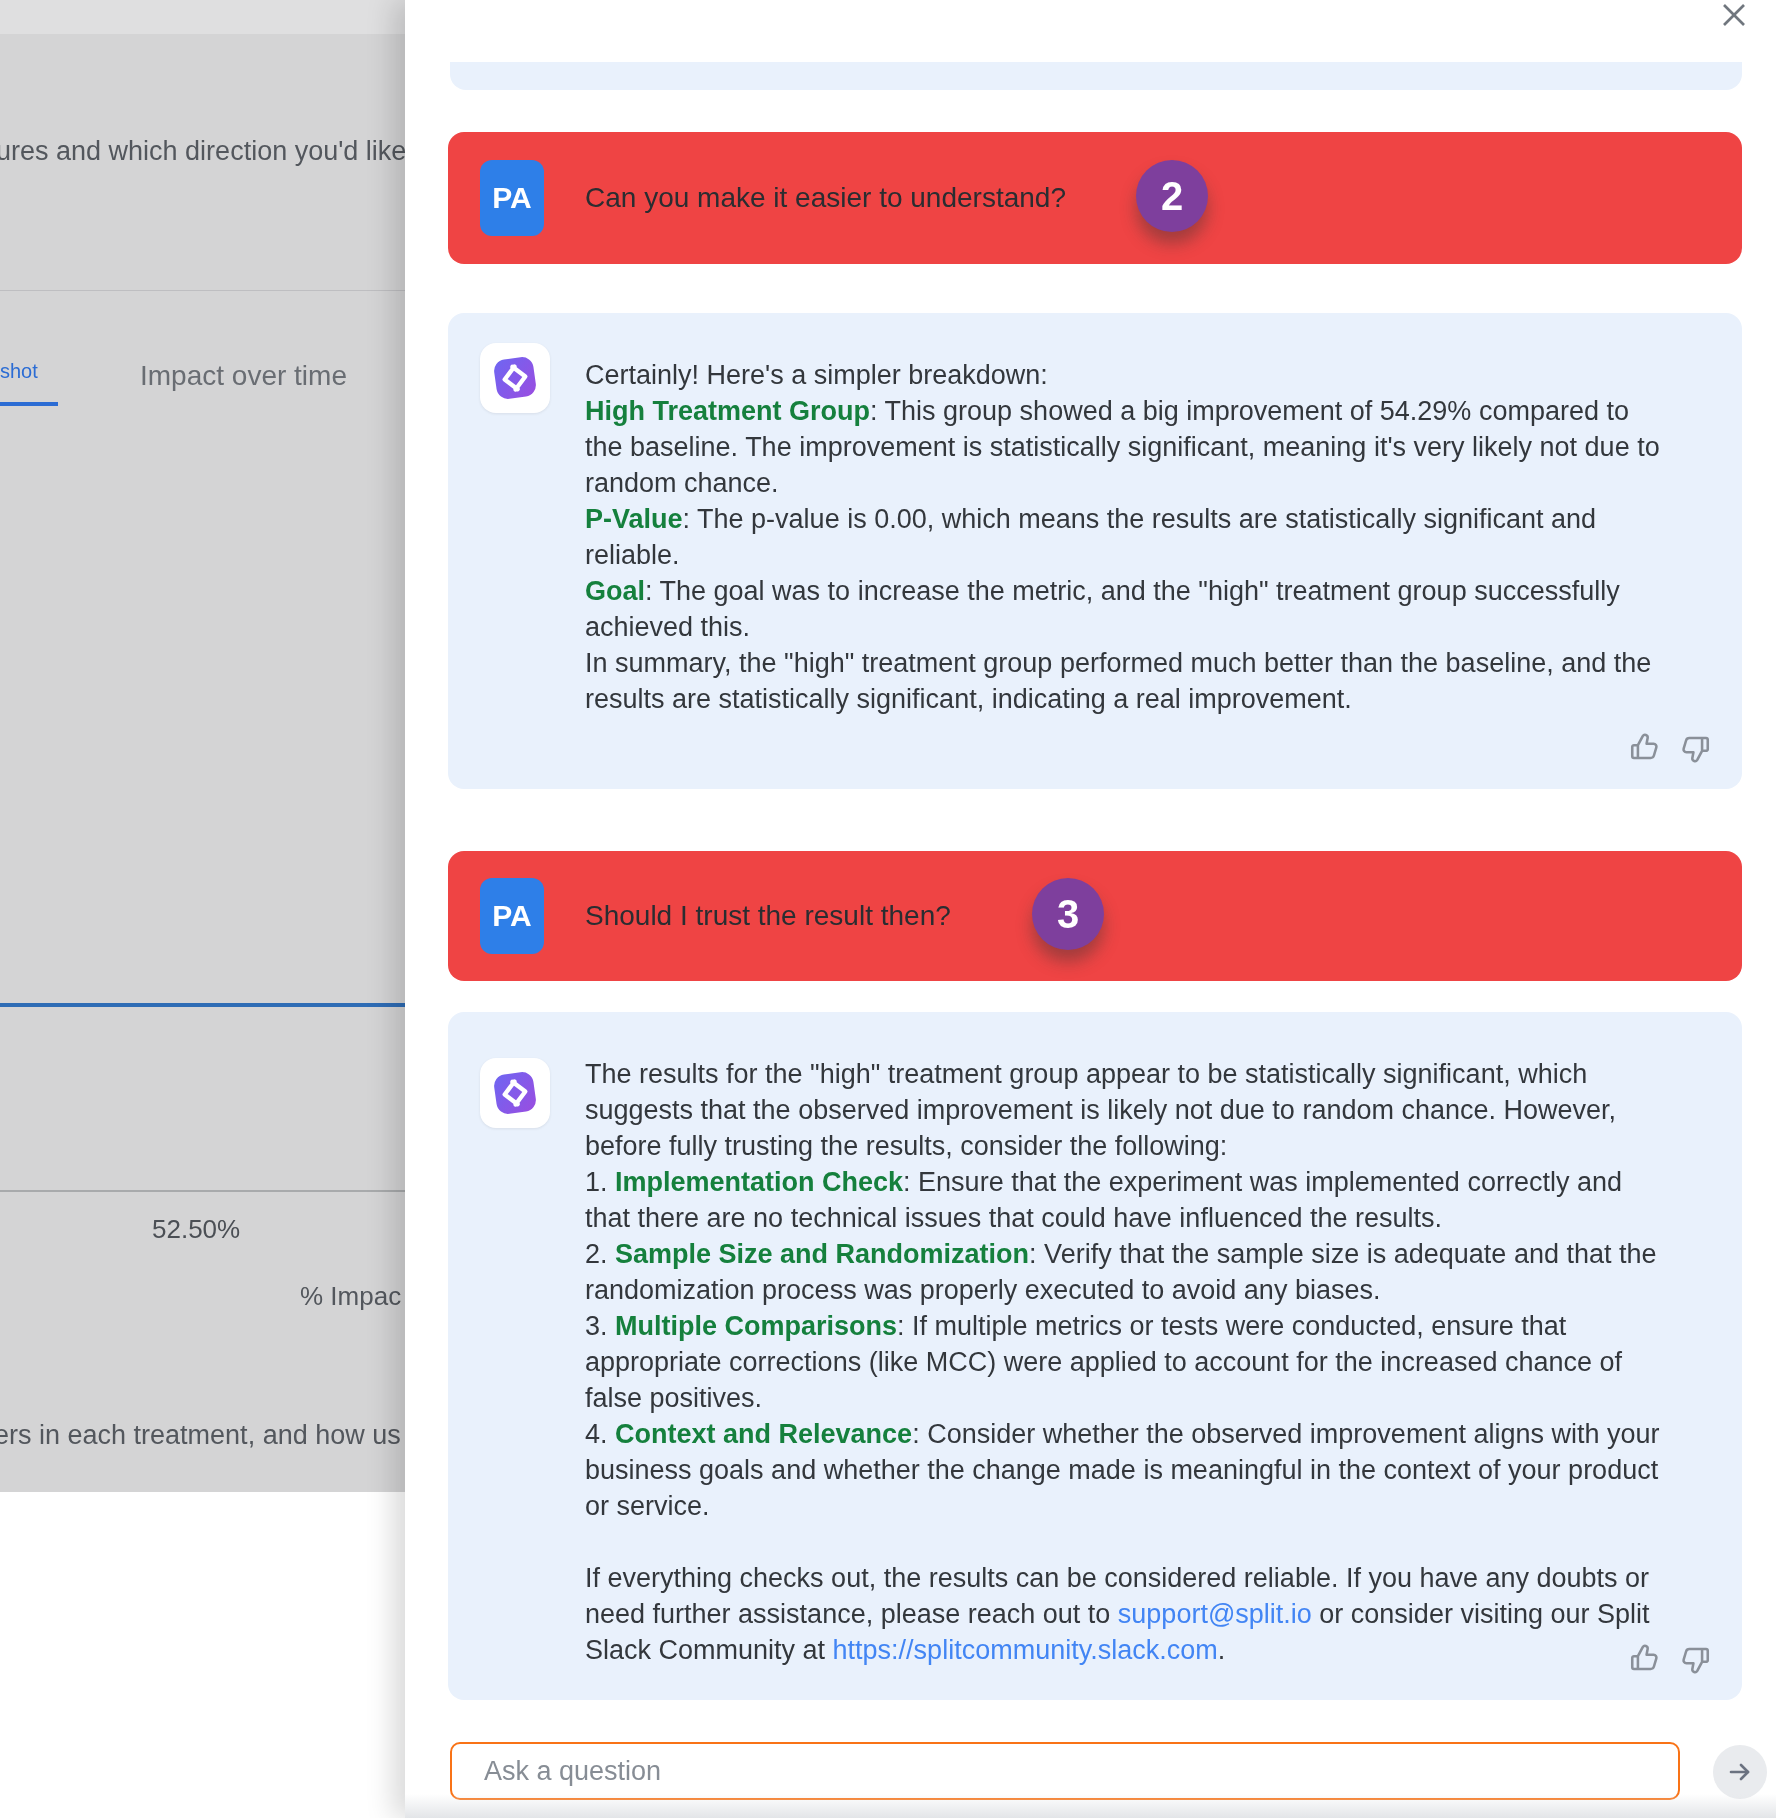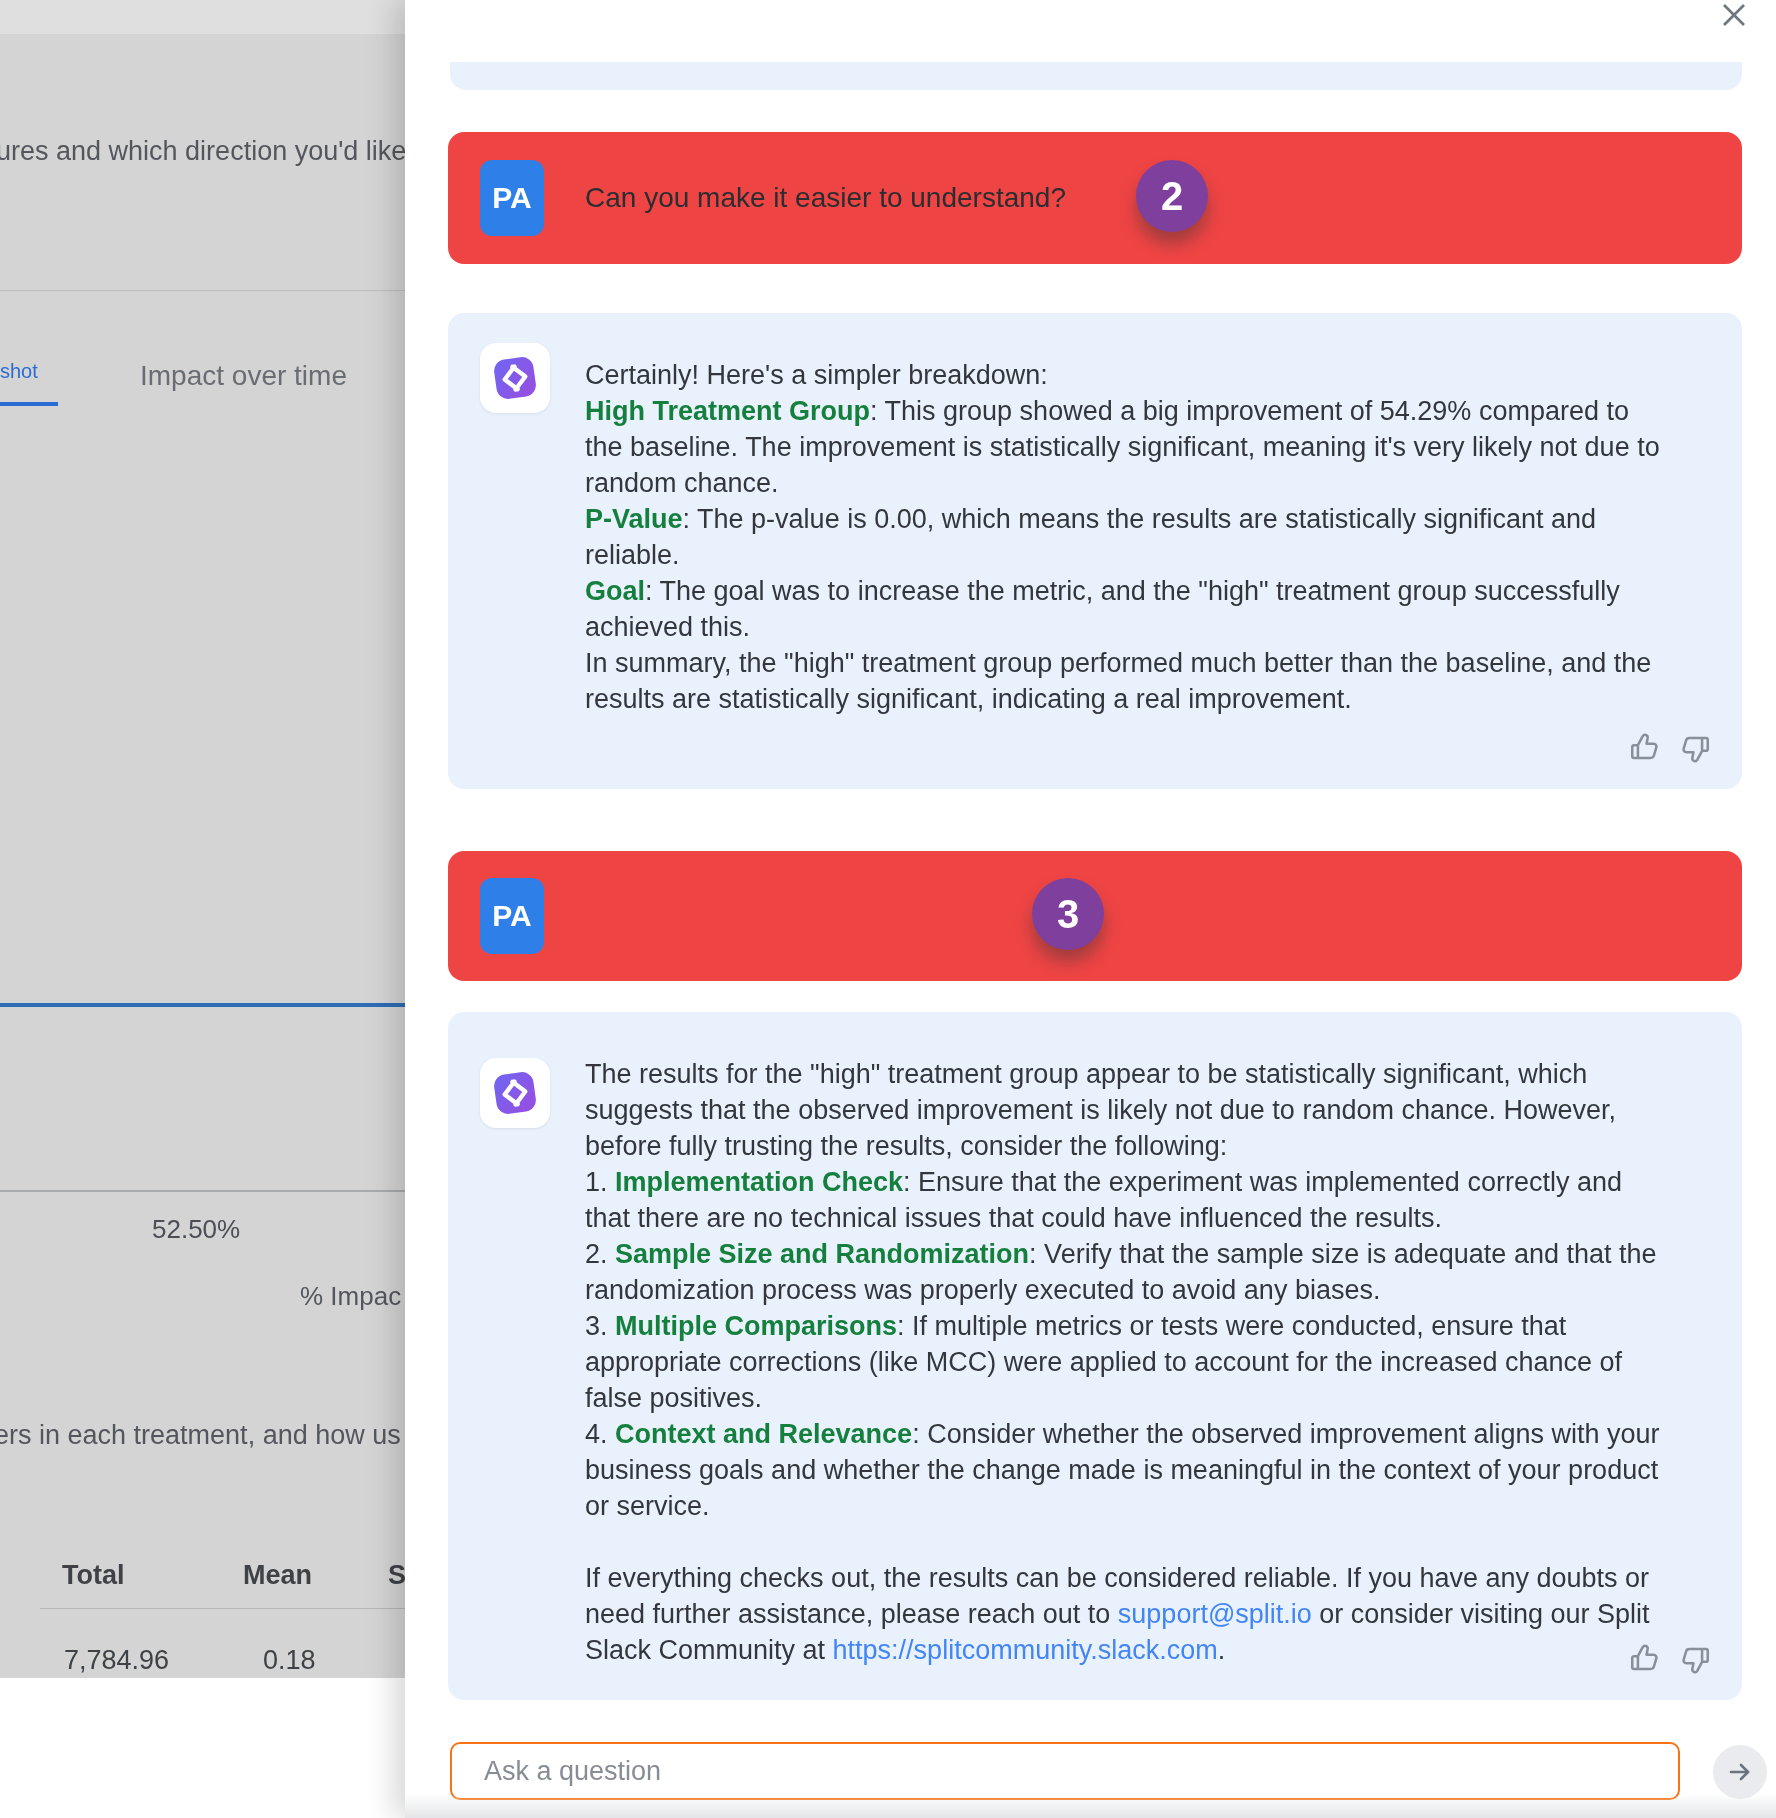--- a/index.html
+++ b/index.html
@@ -1,20 +1,20 @@
 <!DOCTYPE html>
 <html><head>
 <meta charset="utf-8">
 <style>
   html,body{margin:0;padding:0;background:#fff;}
   body{width:1776px;height:1818px;position:relative;overflow:hidden;
        font-family:"Liberation Sans","DejaVu Sans",sans-serif;color:#2a2d31;}
 
   
-  .backdrop{position:absolute;left:0;top:0;width:405px;height:1678px;
+  .backdrop{position:absolute;left:0;top:0;width:405px;height:1492px;
             background:#d4d4d5;overflow:hidden;z-index:1;}
   .backdrop .topband{position:absolute;left:0;top:0;width:405px;height:34px;background:#dfdfe0;}
   .bd-text{position:absolute;white-space:nowrap;color:#53575d;}
   .bd-sentence-top{left:-4px;top:136px;font-size:27px;}
   .bd-divider{position:absolute;left:0;top:290px;width:405px;height:1px;background:#bebec1;}
   .bd-tab-active{left:0;top:360px;font-size:20px;color:#2b6cd4;}
   .bd-tab-underline{position:absolute;left:0;top:402px;width:58px;height:4px;background:#2b6cd4;}
   .bd-tab2{left:140px;top:360px;font-size:28px;color:#696d73;}
   .bd-blueline{position:absolute;left:0;top:1003px;width:405px;height:4px;background:#2e6cb5;}
   .bd-grayline{position:absolute;left:0;top:1190px;width:405px;height:2px;background:#a8aaac;}
@@ -162,20 +162,21 @@
       <div class="thumb down">
         <svg viewBox="0 0 24 24">
             <path d="M7 10v9H4.2a1.2 1.2 0 0 1-1.2-1.2v-6.6A1.2 1.2 0 0 1 4.2 10H7zm0 0l3.4-6.4a1.9 1.9 0 0 1 3.5 1.2L13.1 9h5a2 2 0 0 1 1.9 2.6l-1.7 5.7A2.4 2.4 0 0 1 16 19H7"></path>
           </svg>
       </div>
     </div>
   </div>
 
   <div class="bubble user" style="top:851px;height:130px;">
     <div class="avatar-user" style="top:27px;">PA</div>
+    <div class="user-text">Should I trust the result then?</div>
   </div>
   <div class="badge" style="left:627px;top:878px;">3</div>
 
   <div class="bubble ai" style="top:1012px;height:688px;">
     <div class="avatar-ai" style="top:46px;">
       <svg viewBox="0 0 48 48">
         <g transform="rotate(-8 24 24)">
           <rect x="5" y="5" width="38" height="38" rx="11" fill="url(#splitg)"></rect>
           <path d="M 25 13 L 14 24 L 25 35" stroke="#fff" stroke-width="4.2" fill="none" stroke-linejoin="round" stroke-linecap="round"></path>
           <path d="M 23 13 L 34 24 L 23 35" stroke="#fff" stroke-width="4.2" fill="none" stroke-linejoin="round" stroke-linecap="round"></path>

